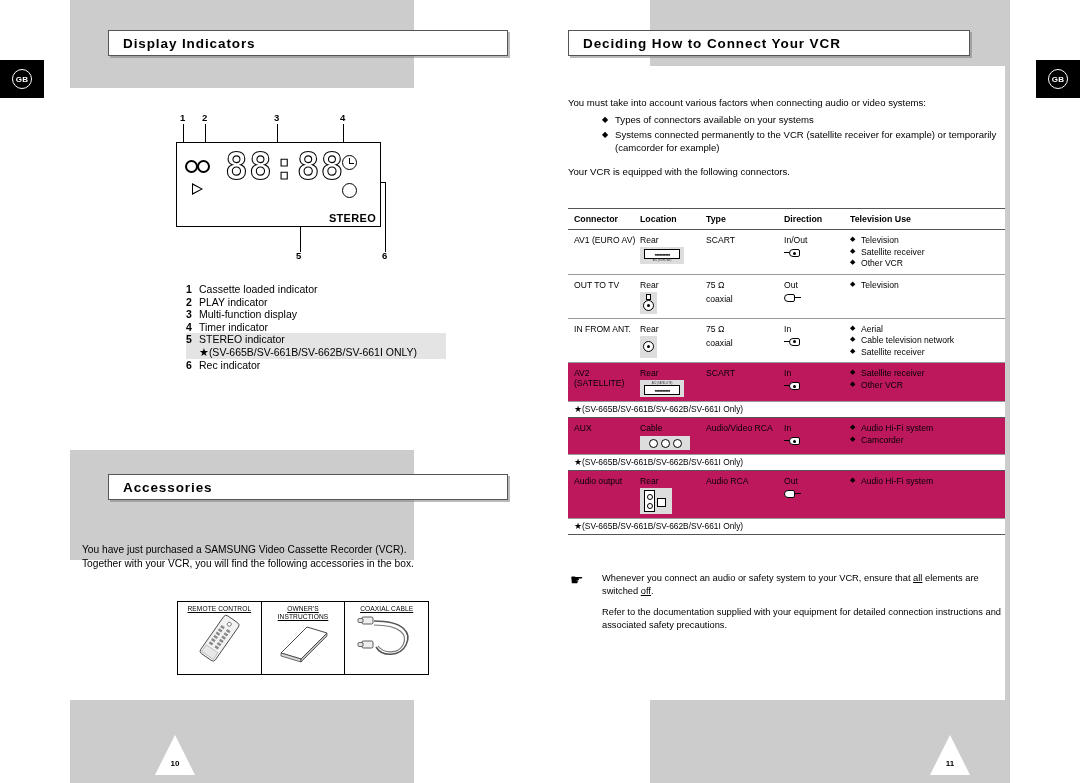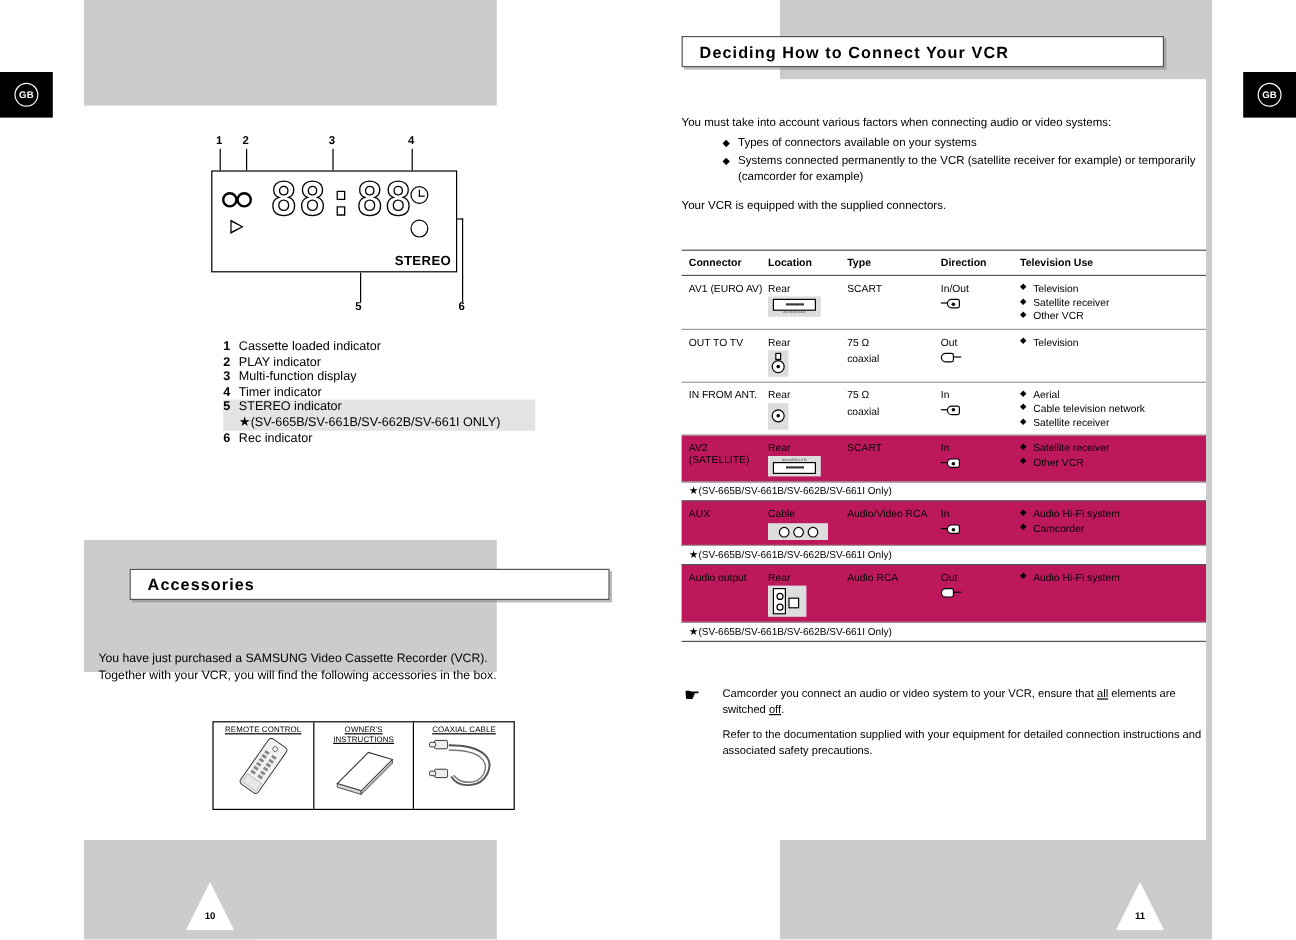--- a/index.html
+++ b/index.html
@@ -241,20 +241,23 @@
   <div class="grey grey-right-bottom"></div>
   <div class="white" style="left:70px; top:560px; width:344px; height:140px;"></div>
 
   <div class="gb-badge gb-left">
     <div class="gb-ring">GB</div>
   </div>
   <div class="gb-badge gb-right">
     <div class="gb-ring">GB</div>
   </div>
 
+  <div class="title-bar tb-display">
+    <span>Display Indicators</span>
+  </div>
 
   <div class="vfd-wrap">
 
     <div class="callout-num" style="left:10px;  top:0px;">1</div>
     <div class="callout-num" style="left:32px;  top:0px;">2</div>
     <div class="callout-num" style="left:104px; top:0px;">3</div>
     <div class="callout-num" style="left:170px; top:0px;">4</div>
     <div class="callout-num" style="left:126px; top:138px;">5</div>
     <div class="callout-num" style="left:212px; top:138px;">6</div>
 
@@ -390,21 +393,21 @@
     <div class="bullets">
       <div class="bullet-row">
         <span class="dia">◆</span>
         <span>Types of connectors available on your systems</span>
       </div>
       <div class="bullet-row">
         <span class="dia">◆</span>
         <span>Systems connected permanently to the VCR (satellite receiver for example) or temporarily (camcorder for example)</span>
       </div>
     </div>
-    <p class="tail">Your VCR is equipped with the supplied connectors.</p>
+    <p class="tail">Your VCR is equipped with the following connectors.</p>
   </div>
 
   <div class="ctable">
 
     <div class="ct-head">
       <div class="c-con">Connector</div>
       <div class="c-loc">Location</div>
       <div class="c-typ">Type</div>
       <div class="c-dir">Direction</div>
       <div class="c-use">Television Use</div>
@@ -609,21 +612,21 @@
       </div>
     </div>
     <div class="ct-note shaded">
       <span class="star">★</span><span>(SV-665B/SV-661B/SV-662B/SV-661I Only)</span>
     </div>
   </div>
 
   <div class="note">
     <div class="hand">☛</div>
     <div class="ncol">
-      <p><span>Camcorder you connect an audio or video system to your VCR, ensure that </span><span class="u">all</span><span> elements are switched </span><span class="u">off</span><span>.</span></p>
+      <p><span>Whenever you connect an audio or safety system to your VCR, ensure that </span><span class="u">all</span><span> elements are switched </span><span class="u">off</span><span>.</span></p>
       <p class="second">Refer to the documentation supplied with your equipment for detailed connection instructions and associated safety precautions.</p>
     </div>
   </div>
 
   <div class="pnum pnum-left">
     <div class="tri"></div>
     <div class="lbl">10</div>
   </div>
   <div class="pnum pnum-right">
     <div class="tri"></div>

